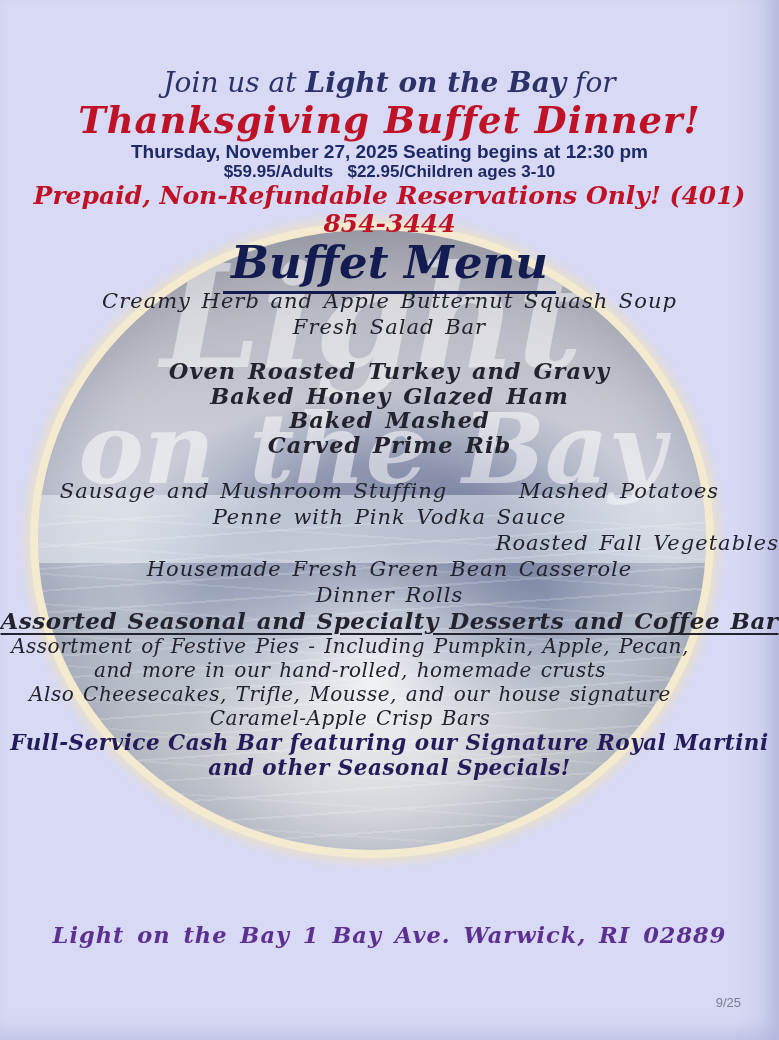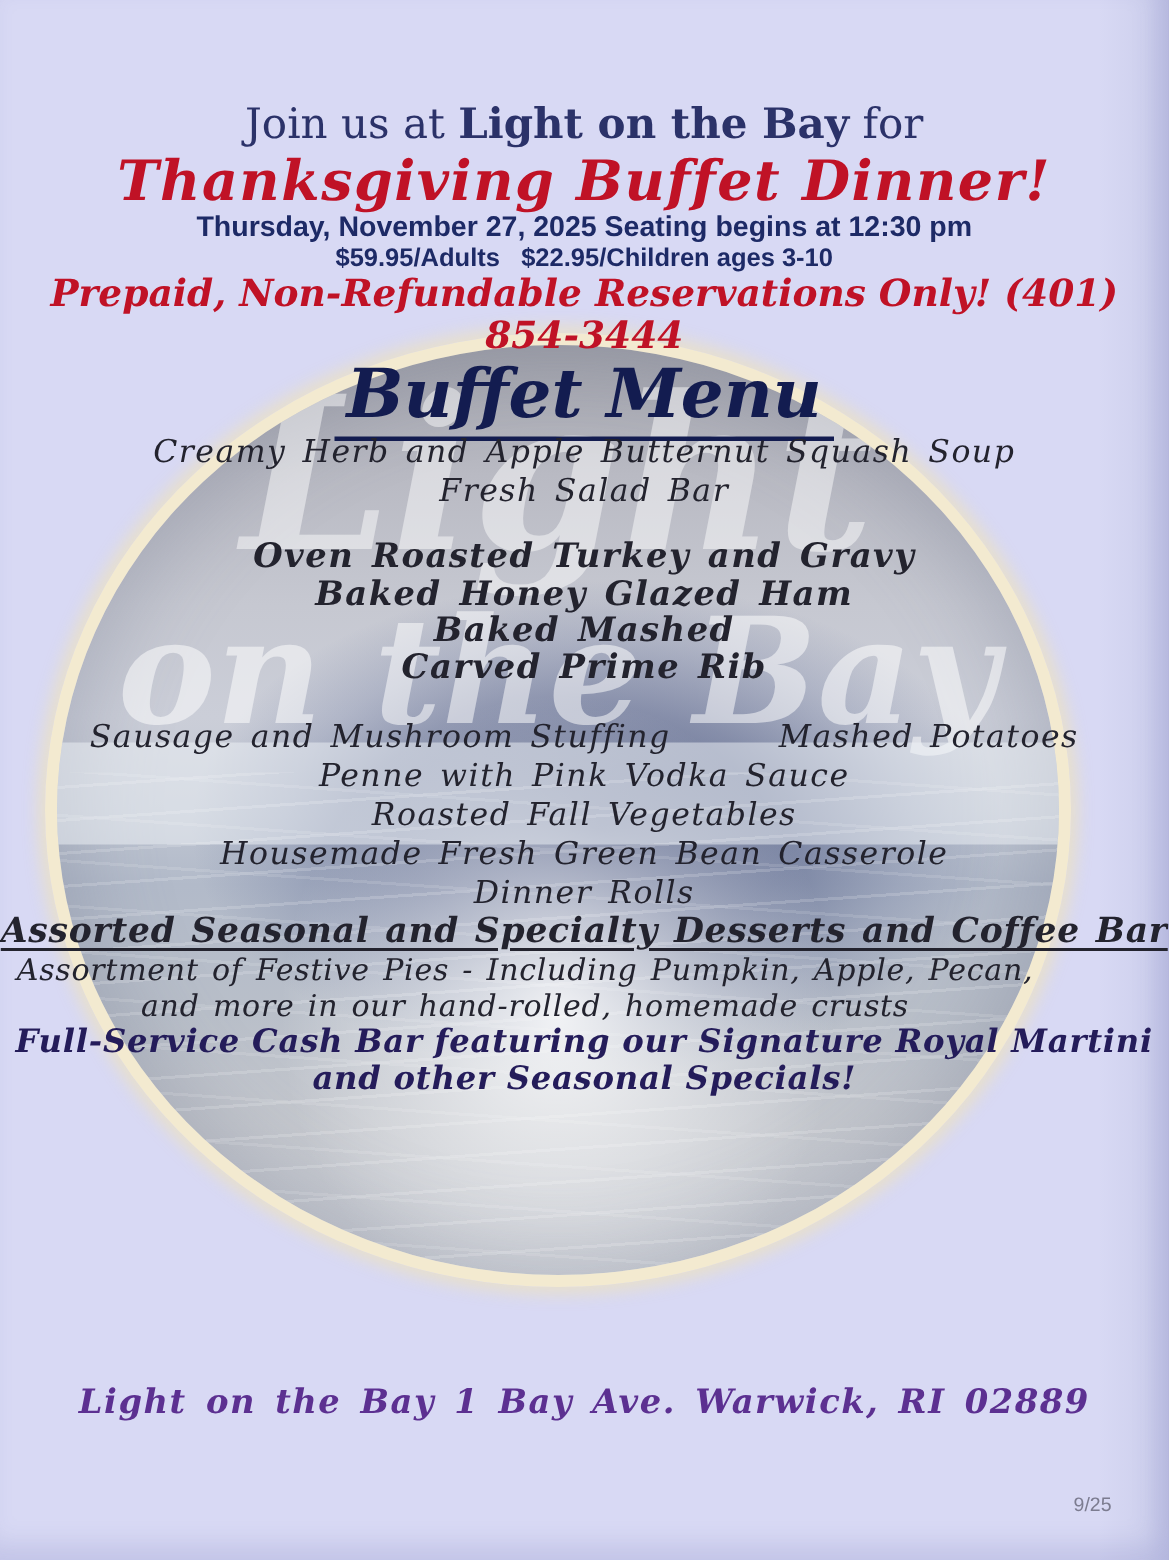--- a/index.html
+++ b/index.html
@@ -35,38 +35,38 @@
   .wm{
     position:absolute;left:0;width:100%;text-align:center;
     font-style:italic;font-weight:bold;color:rgba(255,255,255,0.47);
     white-space:nowrap;line-height:1;user-select:none;
   }
   .wm1{top:16px;font-size:142px;}
   .wm2{top:170px;font-size:98px;color:rgba(255,255,255,0.52);}
   
   .content{position:relative;z-index:2;text-align:center;padding-top:66px;color:#23232e;}
   .content p,.content h1,.content h2,.content h3{margin:0;}
-  .join-line{font-size:28px;line-height:33px;color:#2b3269;}
+  .join-line{font-style:italic;font-size:28px;line-height:33px;color:#2b3269;}
   .join-line .venue{font-weight:bold;}
   .title{font-style:italic;font-weight:bold;font-size:37px;line-height:42px;margin-top:2px;color:#c01226;letter-spacing:1px;}
   .date-line{font-family:"Liberation Sans",sans-serif;font-weight:bold;font-size:19px;line-height:21px;margin-top:4px;color:#1d2a66;}
   .price-line{font-family:"Liberation Sans",sans-serif;font-weight:bold;font-size:17px;line-height:20px;margin-top:1px;color:#1d2a66;white-space:pre-wrap;}
   .reservation-line{font-style:italic;font-weight:bold;font-size:25px;line-height:28px;margin-top:4px;color:#c01226;}
   .menu-heading{display:block;font-style:italic;font-weight:bold;font-size:45px;line-height:50px;margin-top:26px;color:#131c50;}
   .menu-heading span{border-bottom:3px solid #131c50;padding:0 8px 2px 8px;}
   .item{font-style:italic;font-size:21px;line-height:26px;letter-spacing:1px;word-spacing:3px;}
   .soup{margin-top:15px;}
   .salad{margin-top:8px;}
   .entrees{margin-top:19px;}
   .entree{font-style:italic;font-weight:bold;font-size:22.5px;line-height:24.5px;letter-spacing:1px;word-spacing:3px;}
   .sides{margin-top:21px;}
   .sides-row{display:flex;justify-content:center;gap:72px;font-style:italic;font-size:21px;line-height:26px;letter-spacing:1px;word-spacing:3px;}
   .sides-row.row2{gap:100px;}
   .pasta{margin-top:15px;}
-  .veg1{margin-top:13px;}
+  .veg1{margin-top:13px;text-align:right;}
   .rolls{margin-top:8px;font-style:italic;}
   .desserts-heading{font-style:italic;font-weight:bold;font-size:23px;line-height:26px;margin-top:13px;letter-spacing:0.5px;word-spacing:2px;text-decoration:underline;text-underline-offset:4px;text-decoration-thickness:2px;}
   .dessert-line{font-style:italic;font-size:20px;line-height:24px;letter-spacing:0.5px;word-spacing:2px;max-width:700px;margin:0 auto;}
   .bar-note{margin-top:24px;font-style:italic;font-weight:bold;font-size:21.5px;line-height:25px;color:#241c5a;letter-spacing:0.5px;}
   .address-line{position:absolute;z-index:2;left:0;width:100%;top:922px;text-align:center;font-style:italic;font-weight:bold;font-size:22.5px;color:#5c3091;letter-spacing:1px;word-spacing:4px;margin:0;font-family:"DejaVu Serif",serif;}
   .page-number{position:absolute;z-index:2;top:995px;right:38px;font-family:"Liberation Sans",sans-serif;font-size:13px;color:#7c7c90;}
 </style>
 </head>
 <body>
 
@@ -107,20 +107,21 @@
       </div>
     </div>
 
     <p class="item pasta">Penne with Pink Vodka Sauce</p>
     <p class="item veg1">Roasted Fall Vegetables</p>
     <p class="item">Housemade Fresh Green Bean Casserole</p>
     <p class="item rolls">Dinner Rolls</p>
 
     <h3 class="desserts-heading">Assorted Seasonal and Specialty Desserts and Coffee Bar</h3>
     <p class="dessert-line">Assortment of Festive Pies - Including Pumpkin, Apple, Pecan, and more in our hand-rolled, homemade crusts</p>
+    <p class="dessert-line">Also Cheesecakes, Trifle, Mousse, and our house signature Caramel-Apple Crisp Bars</p>
 
     <p class="bar-note"><span>Full-Service Cash Bar featuring our Signature Royal Martini</span><br><span>and other Seasonal Specials!</span></p>
 
   </div>
 
   <p class="address-line">Light on the Bay 1 Bay Ave. Warwick, RI 02889</p>
   <div class="page-number">9/25</div>
 
 </div>
 

